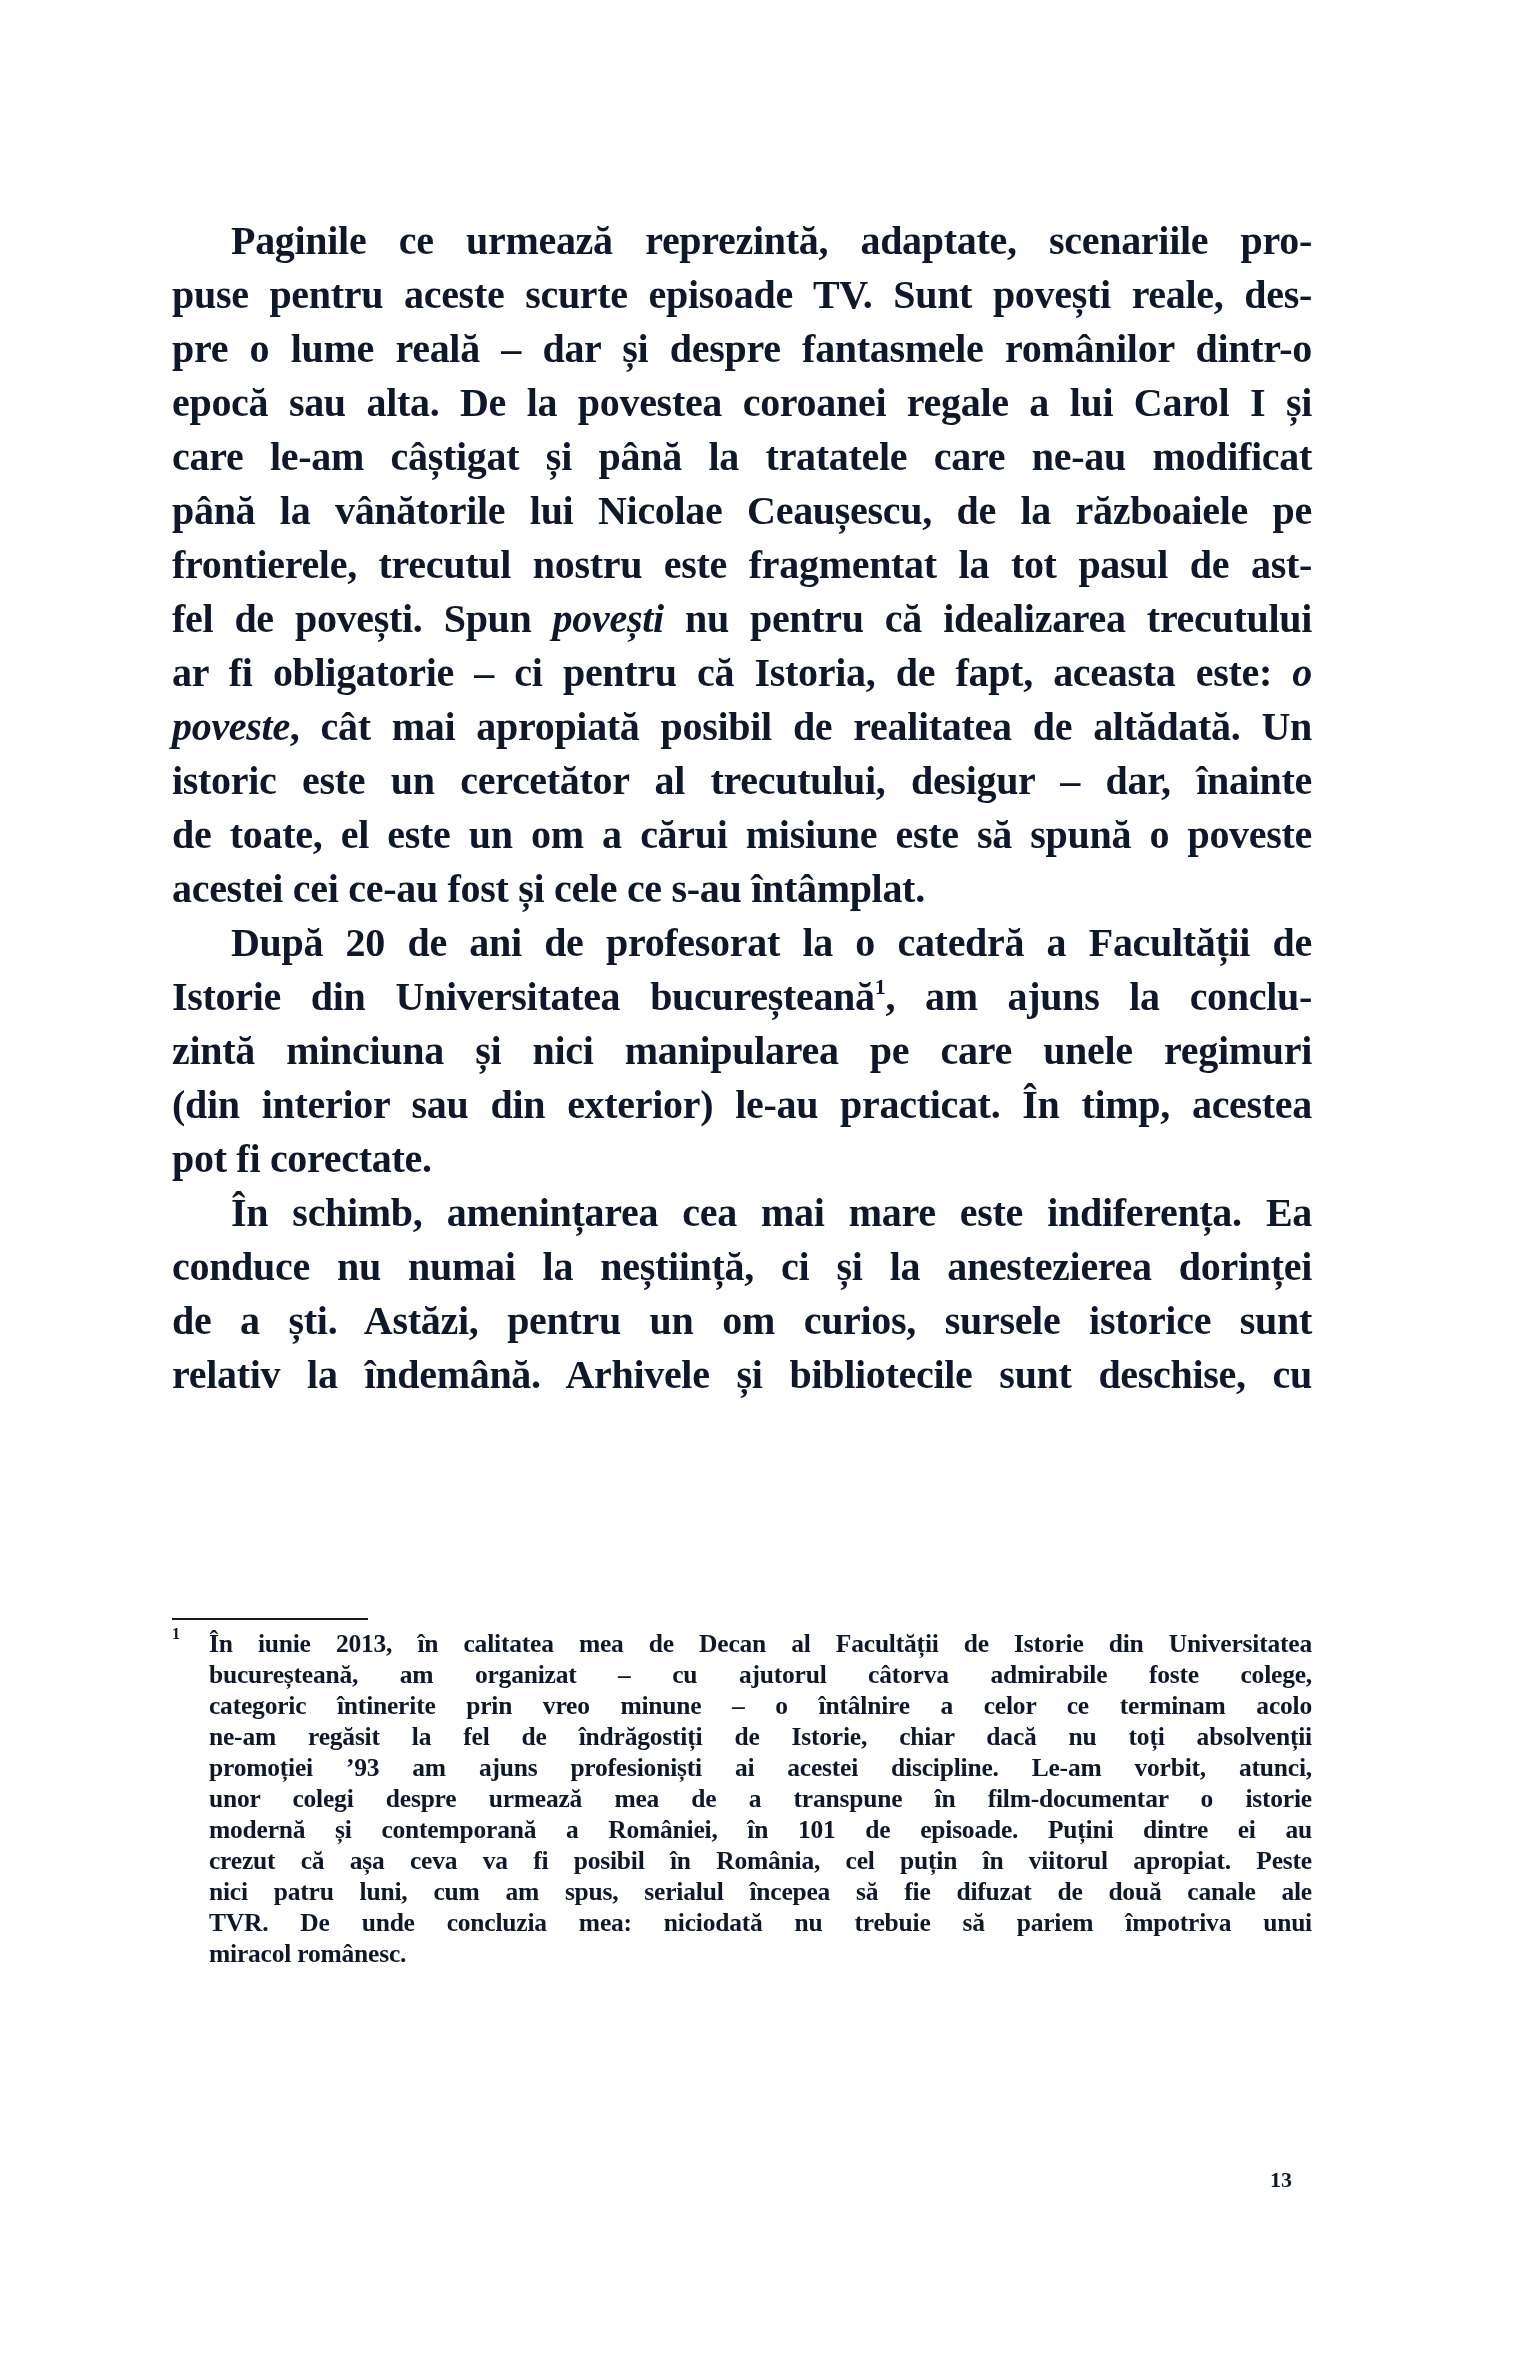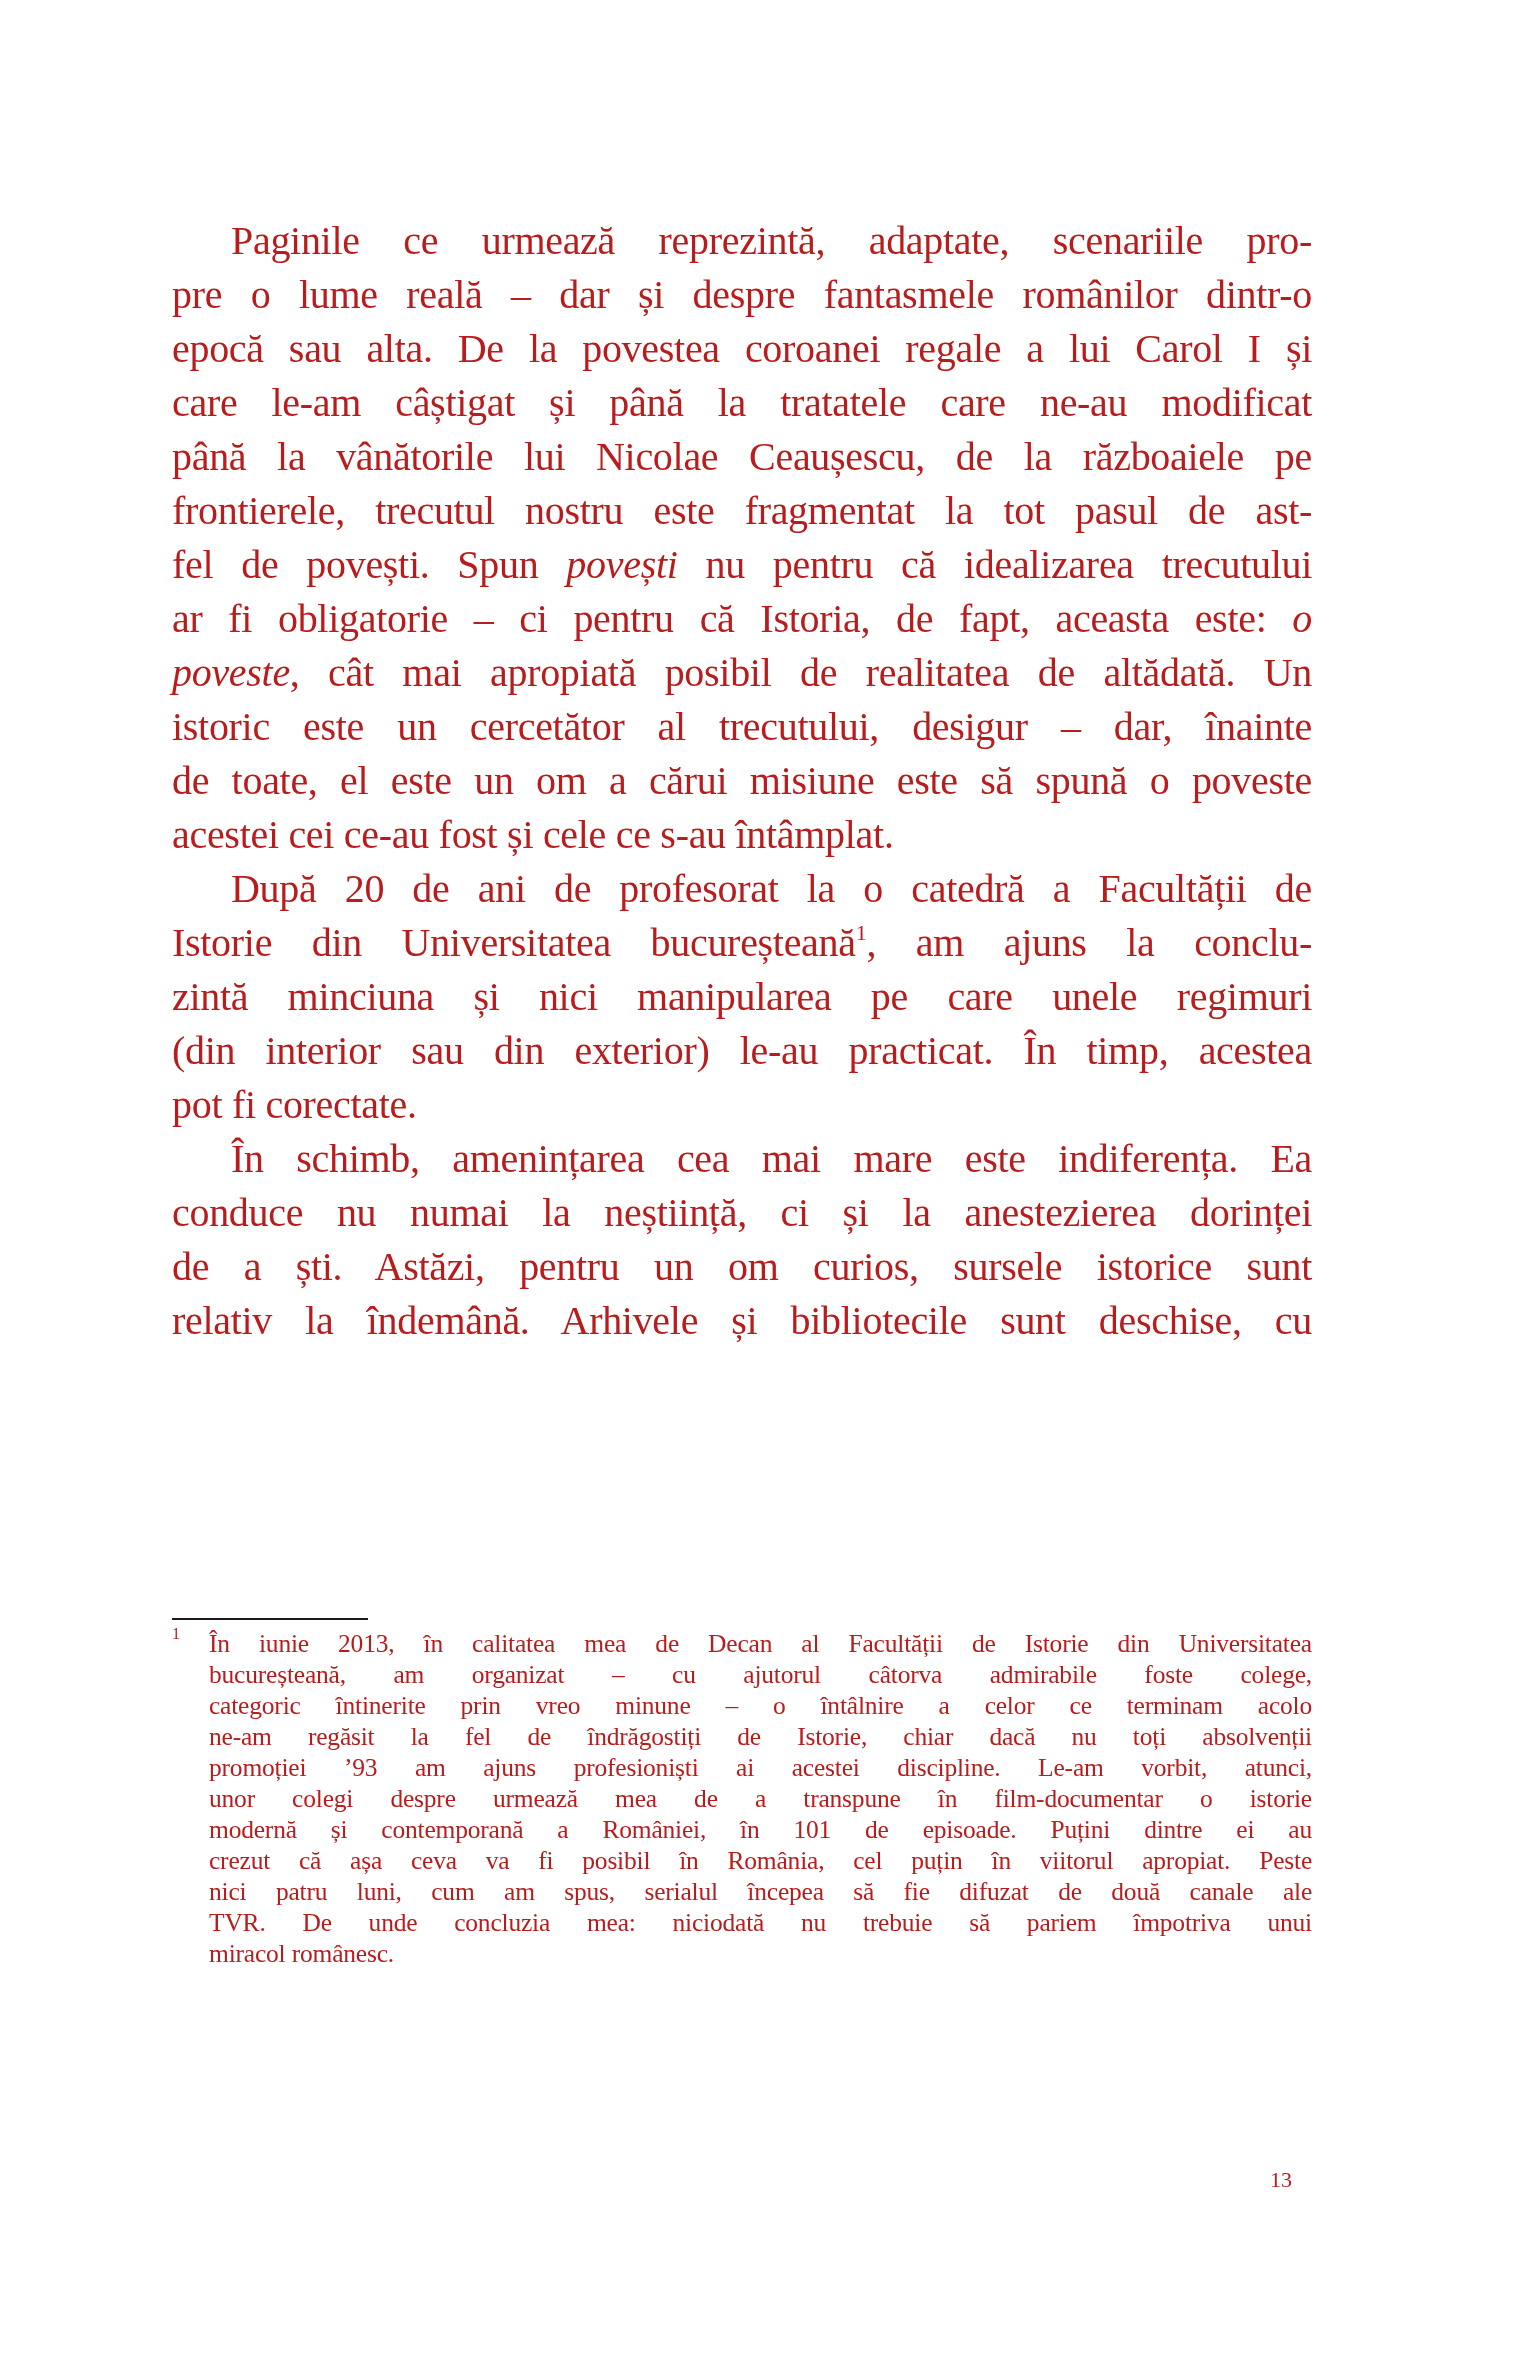--- a/index.html
+++ b/index.html
@@ -1,20 +1,21 @@
 <!DOCTYPE html>
 <html><head>
 <meta charset="utf-8">
 <style>
   html, body { margin: 0; padding: 0; background: #ffffff; }
   body { width: 1536px; height: 2363px; position: relative; overflow: hidden; }
   .page {
     position: absolute; left: 0; top: 0; width: 1536px; height: 2363px;
-    background: #ffffff; color: #b91c1c;
+    background: #ffffff; color: #0f172a;
     font-family: "Liberation Serif", "DejaVu Serif", serif;
+    font-weight: bold;
   }
   .body-text {
     position: absolute; left: 172px; top: 214px; width: 1140px;
   }
   .line {
     height: 54px; line-height: 54px; font-size: 40px;
     white-space: nowrap; text-align: justify; text-align-last: justify;
     letter-spacing: -0.3px;
   }
   .line.last { text-align-last: left; }
@@ -40,20 +41,21 @@
     position: absolute; left: 1270px; top: 2160px; font-size: 22px; line-height: 40px;
   }
 </style>
 </head>
 <body>
 
 <div class="page">
 
   <div class="body-text">
     <div class="line indent"><span>Paginile ce urmează reprezintă, adaptate, scenariile pro-</span></div>
+    <div class="line"><span>puse pentru aceste scurte episoade TV. Sunt povești reale, des-</span></div>
     <div class="line"><span>pre o lume reală – dar și despre fantasmele românilor dintr-o</span></div>
     <div class="line"><span>epocă sau alta. De la povestea coroanei regale a lui Carol I și</span></div>
     <div class="line"><span>care le-am câștigat și până la tratatele care ne-au modificat</span></div>
     <div class="line"><span>până la vânătorile lui Nicolae Ceaușescu, de la războaiele pe</span></div>
     <div class="line"><span>frontierele, trecutul nostru este fragmentat la tot pasul de ast-</span></div>
     <div class="line"><span>fel de povești. Spun </span><i>povești</i><span> nu pentru că idealizarea trecutului</span></div>
     <div class="line"><span>ar fi obligatorie – ci pentru că Istoria, de fapt, aceasta este: </span><i>o</i></div>
     <div class="line"><i>poveste</i><span>, cât mai apropiată posibil de realitatea de altădată. Un</span></div>
     <div class="line"><span>istoric este un cercetător al trecutului, desigur – dar, înainte</span></div>
     <div class="line"><span>de toate, el este un om a cărui misiune este să spună o poveste</span></div>

